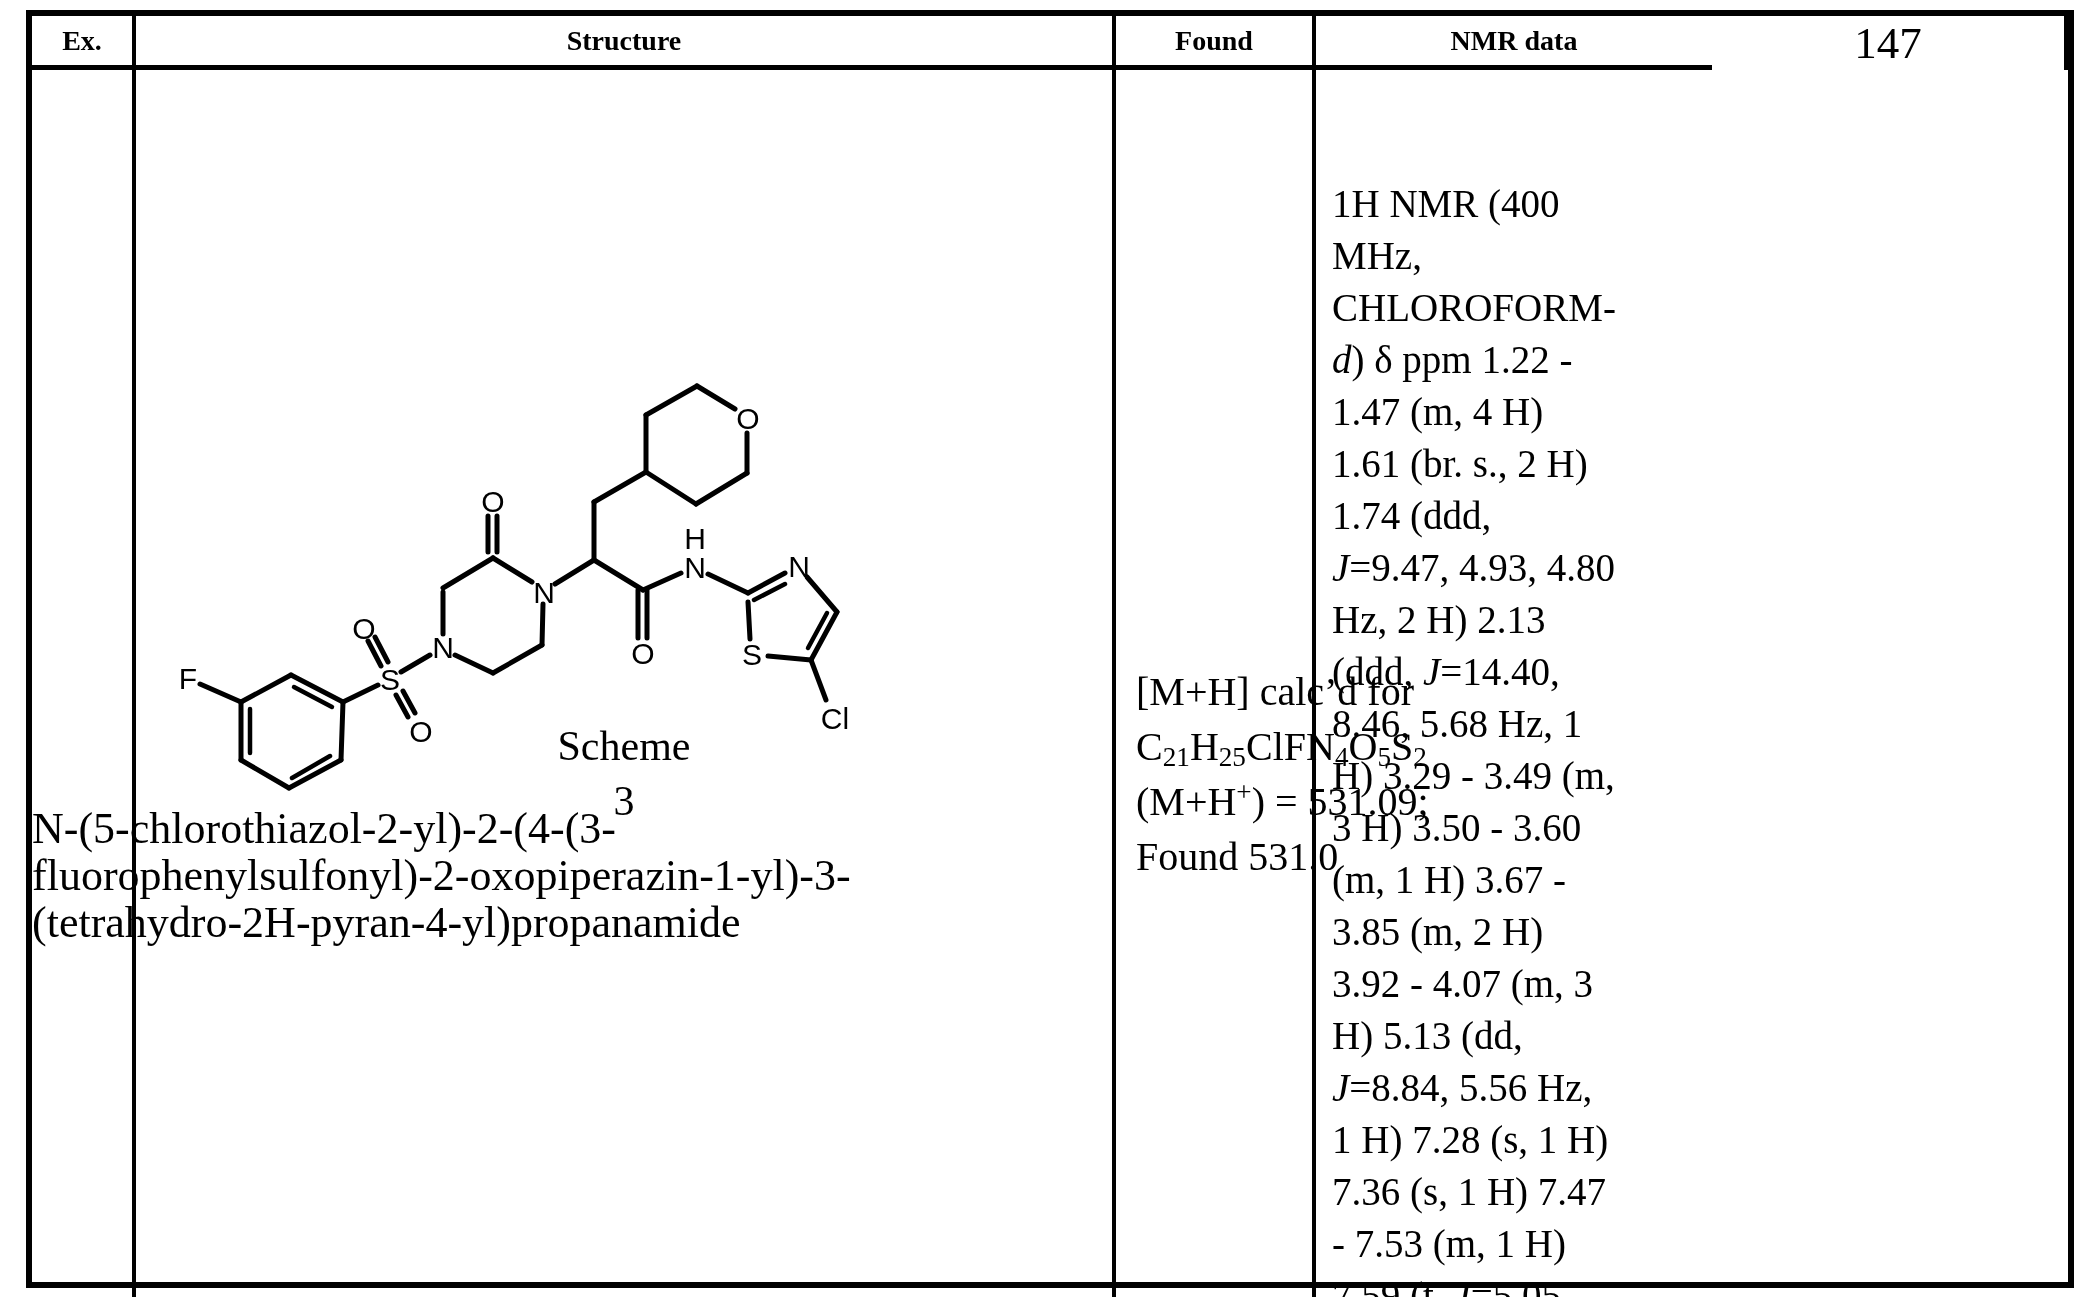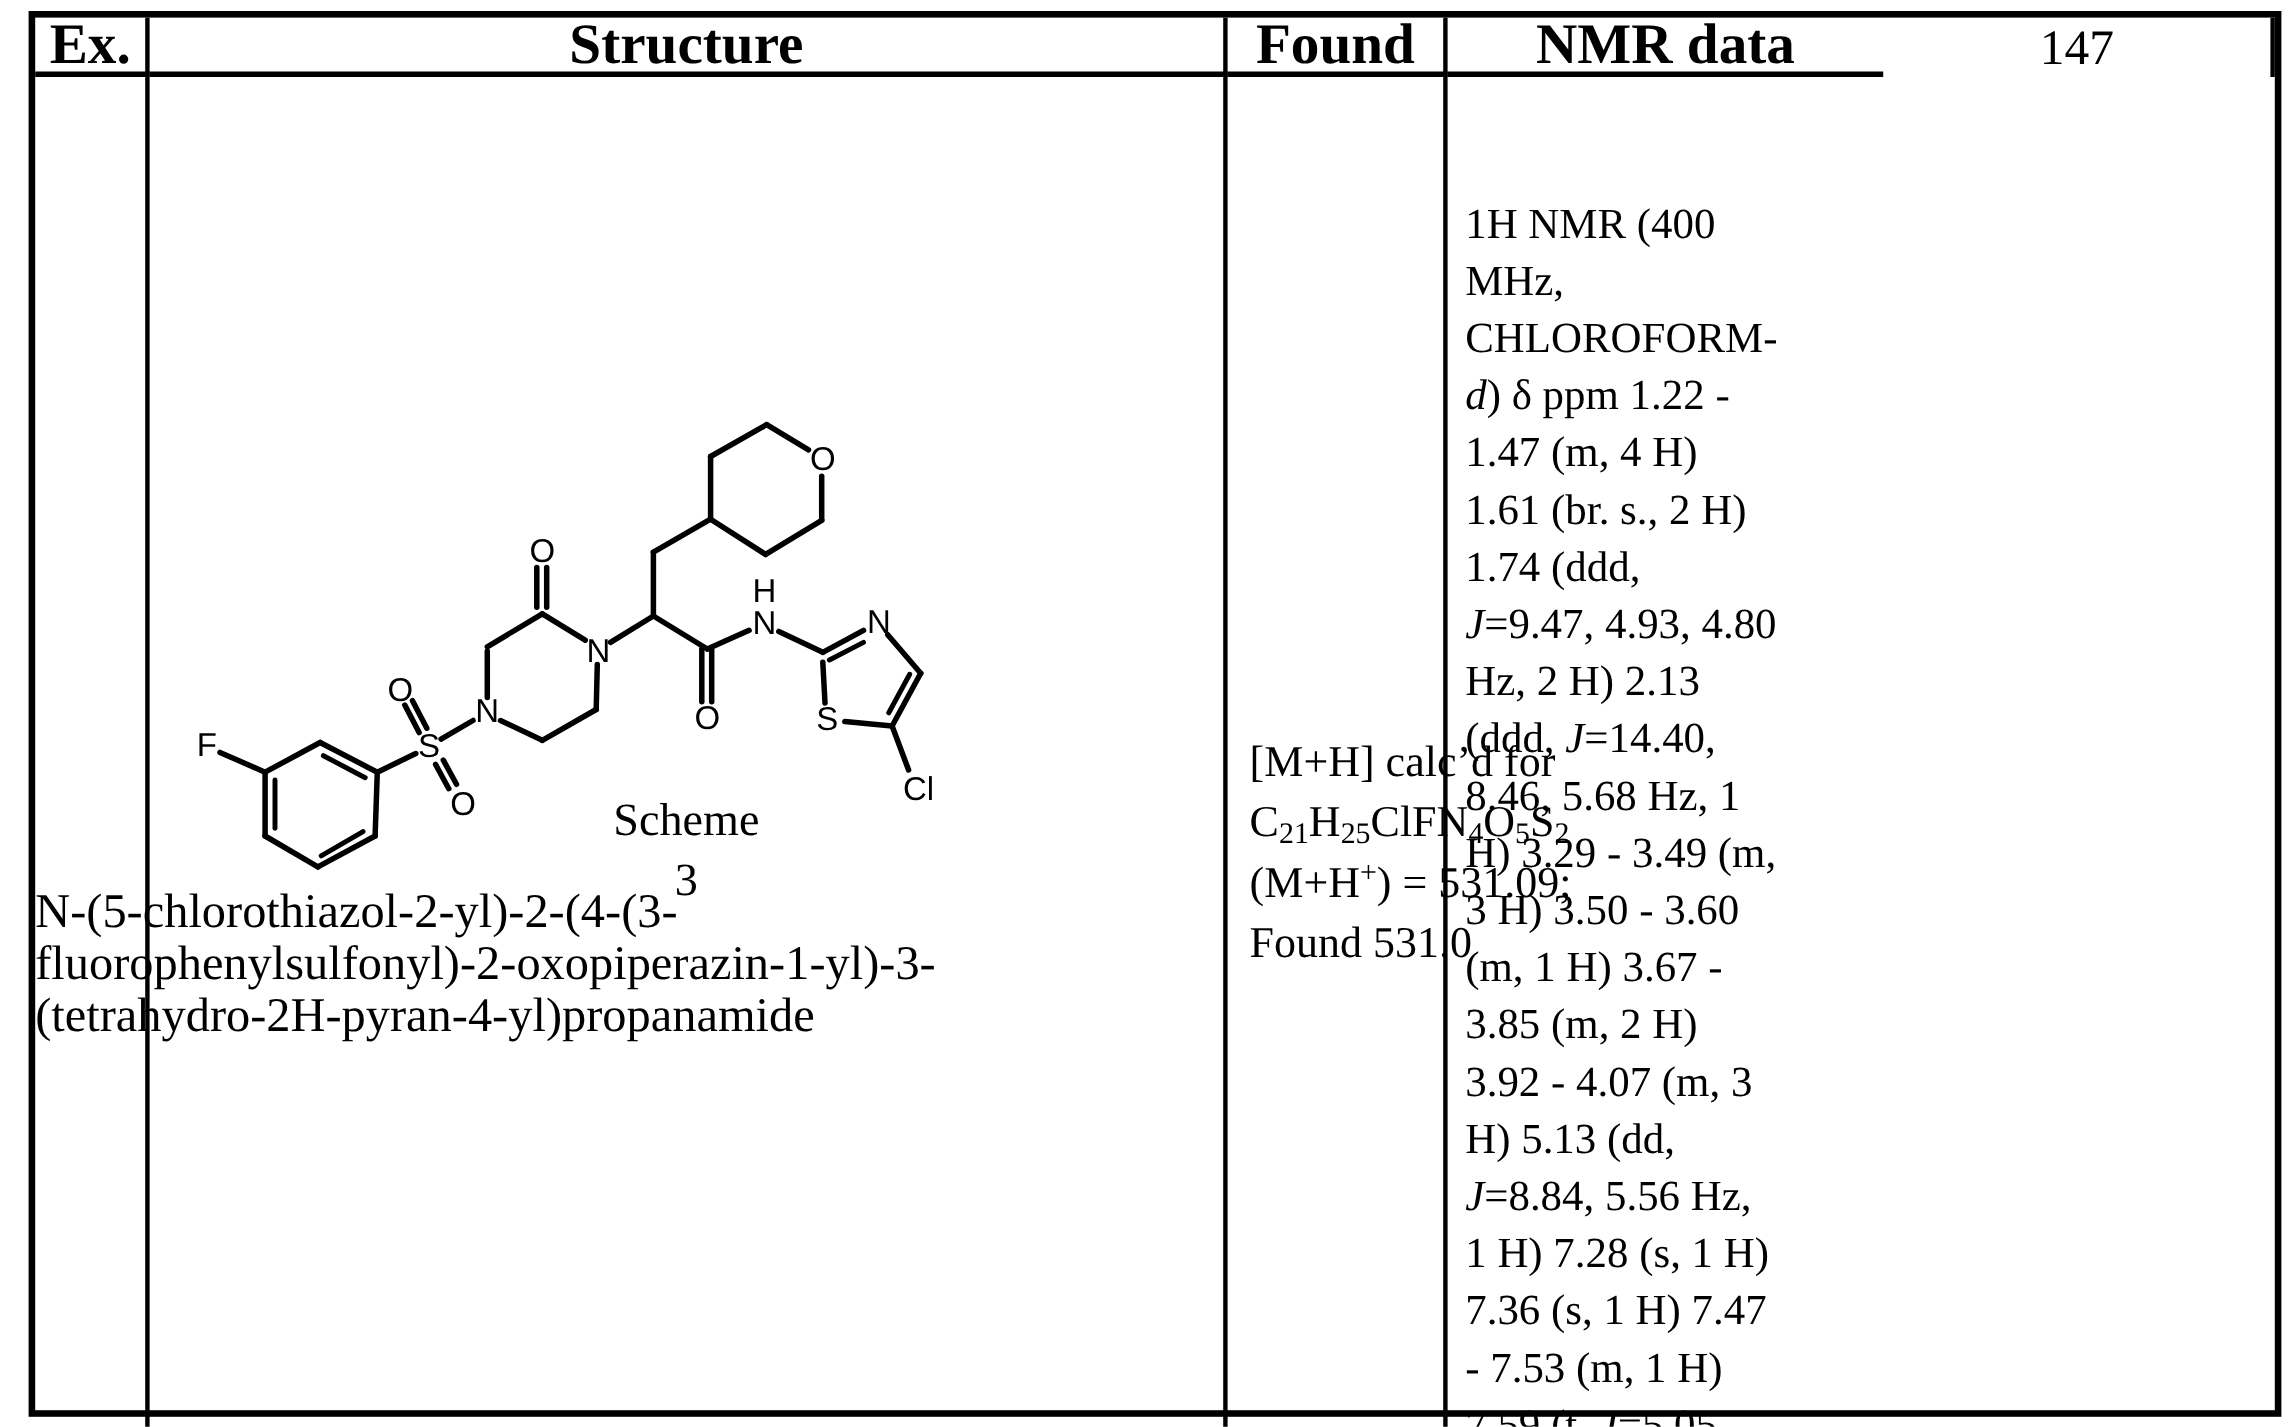--- a/index.html
+++ b/index.html
@@ -12,21 +12,21 @@
     box-sizing:border-box; border:6px solid #000;
     display:grid;
     grid-template-columns:104px 980px 200px 396px 1fr;
     grid-template-rows:54px 1fr;
   }
   .cell { box-sizing:border-box; border-right:4px solid #000; overflow:visible; }
   .cell.last { border-right:none; }
   .hcell {
     border-bottom:5px solid #000;
     display:flex; align-items:center; justify-content:center;
-    font-weight:bold; font-size:52px;
+    font-weight:bold; font-size:28px;
   }
   .hcell.lcms-h { justify-content:flex-start; padding-left:20px; font-weight:normal; }
   .ex-cell { display:flex; align-items:center; justify-content:center; font-size:45px; }
   .structure-cell { position:relative; }
   .method-cell {
     display:flex; align-items:center; justify-content:center;
     font-size:42px; line-height:55px; text-align:center; white-space:pre;
   }
   .lcms-cell {
     display:flex; align-items:center;

